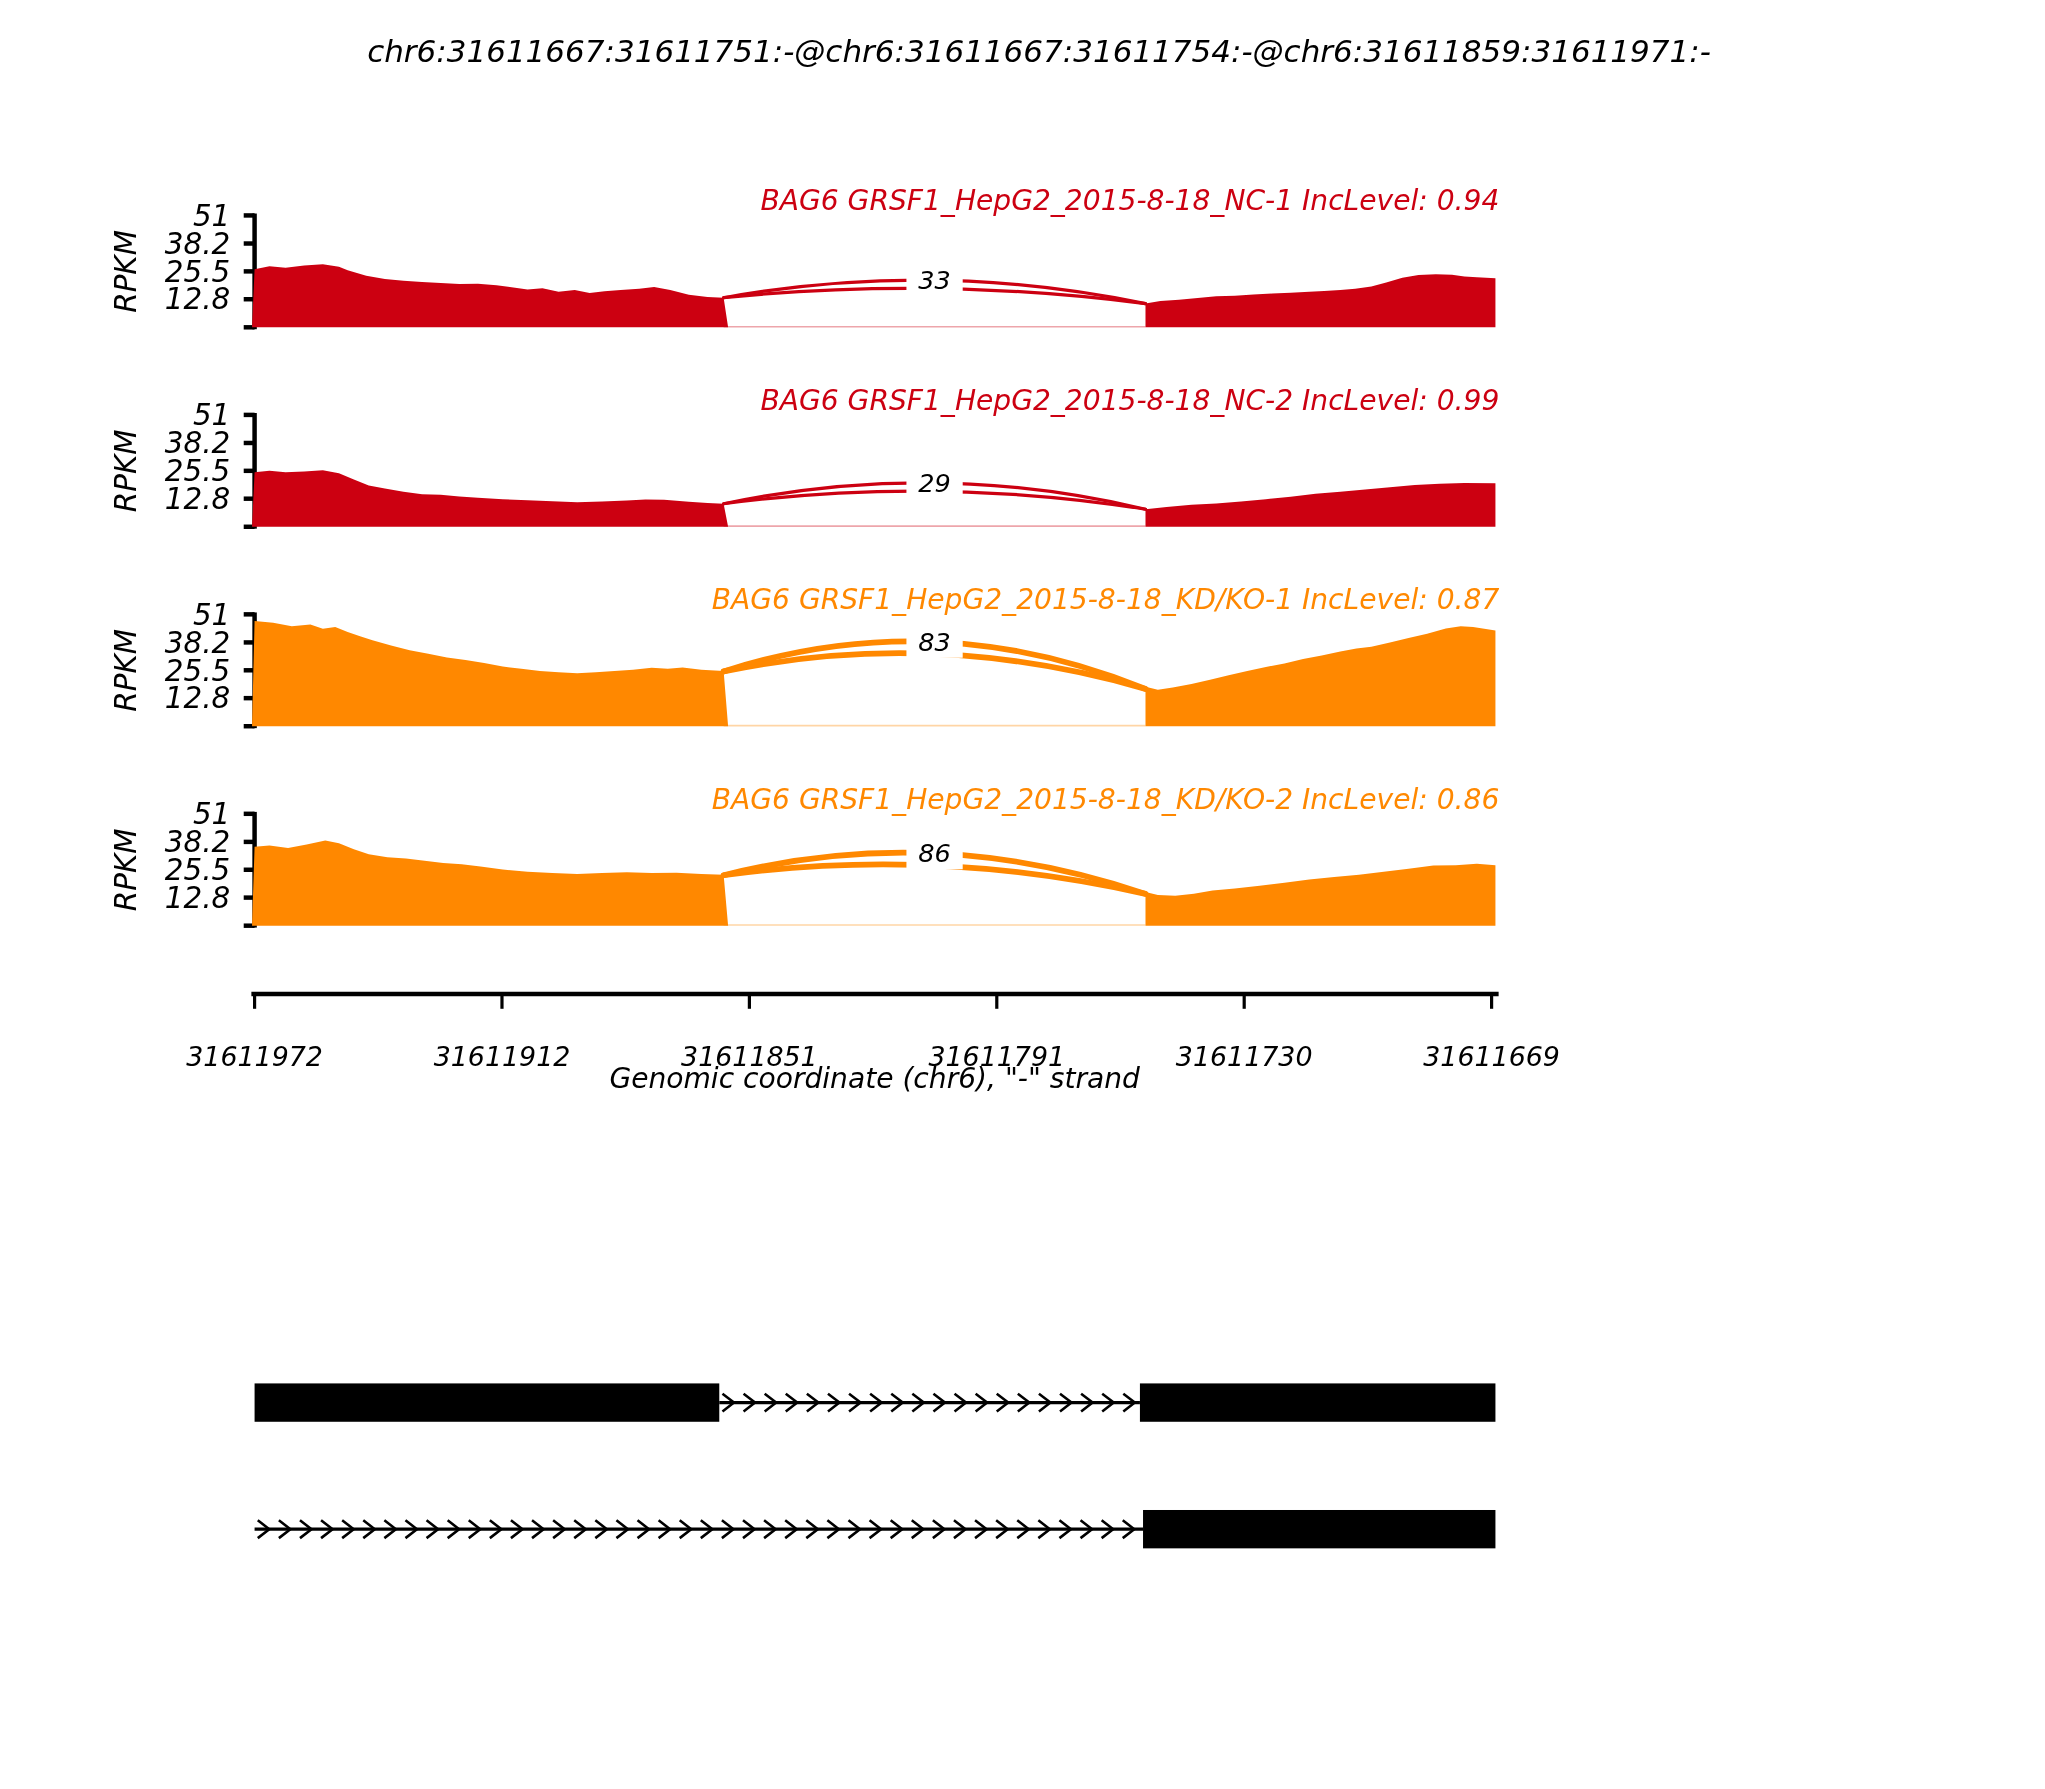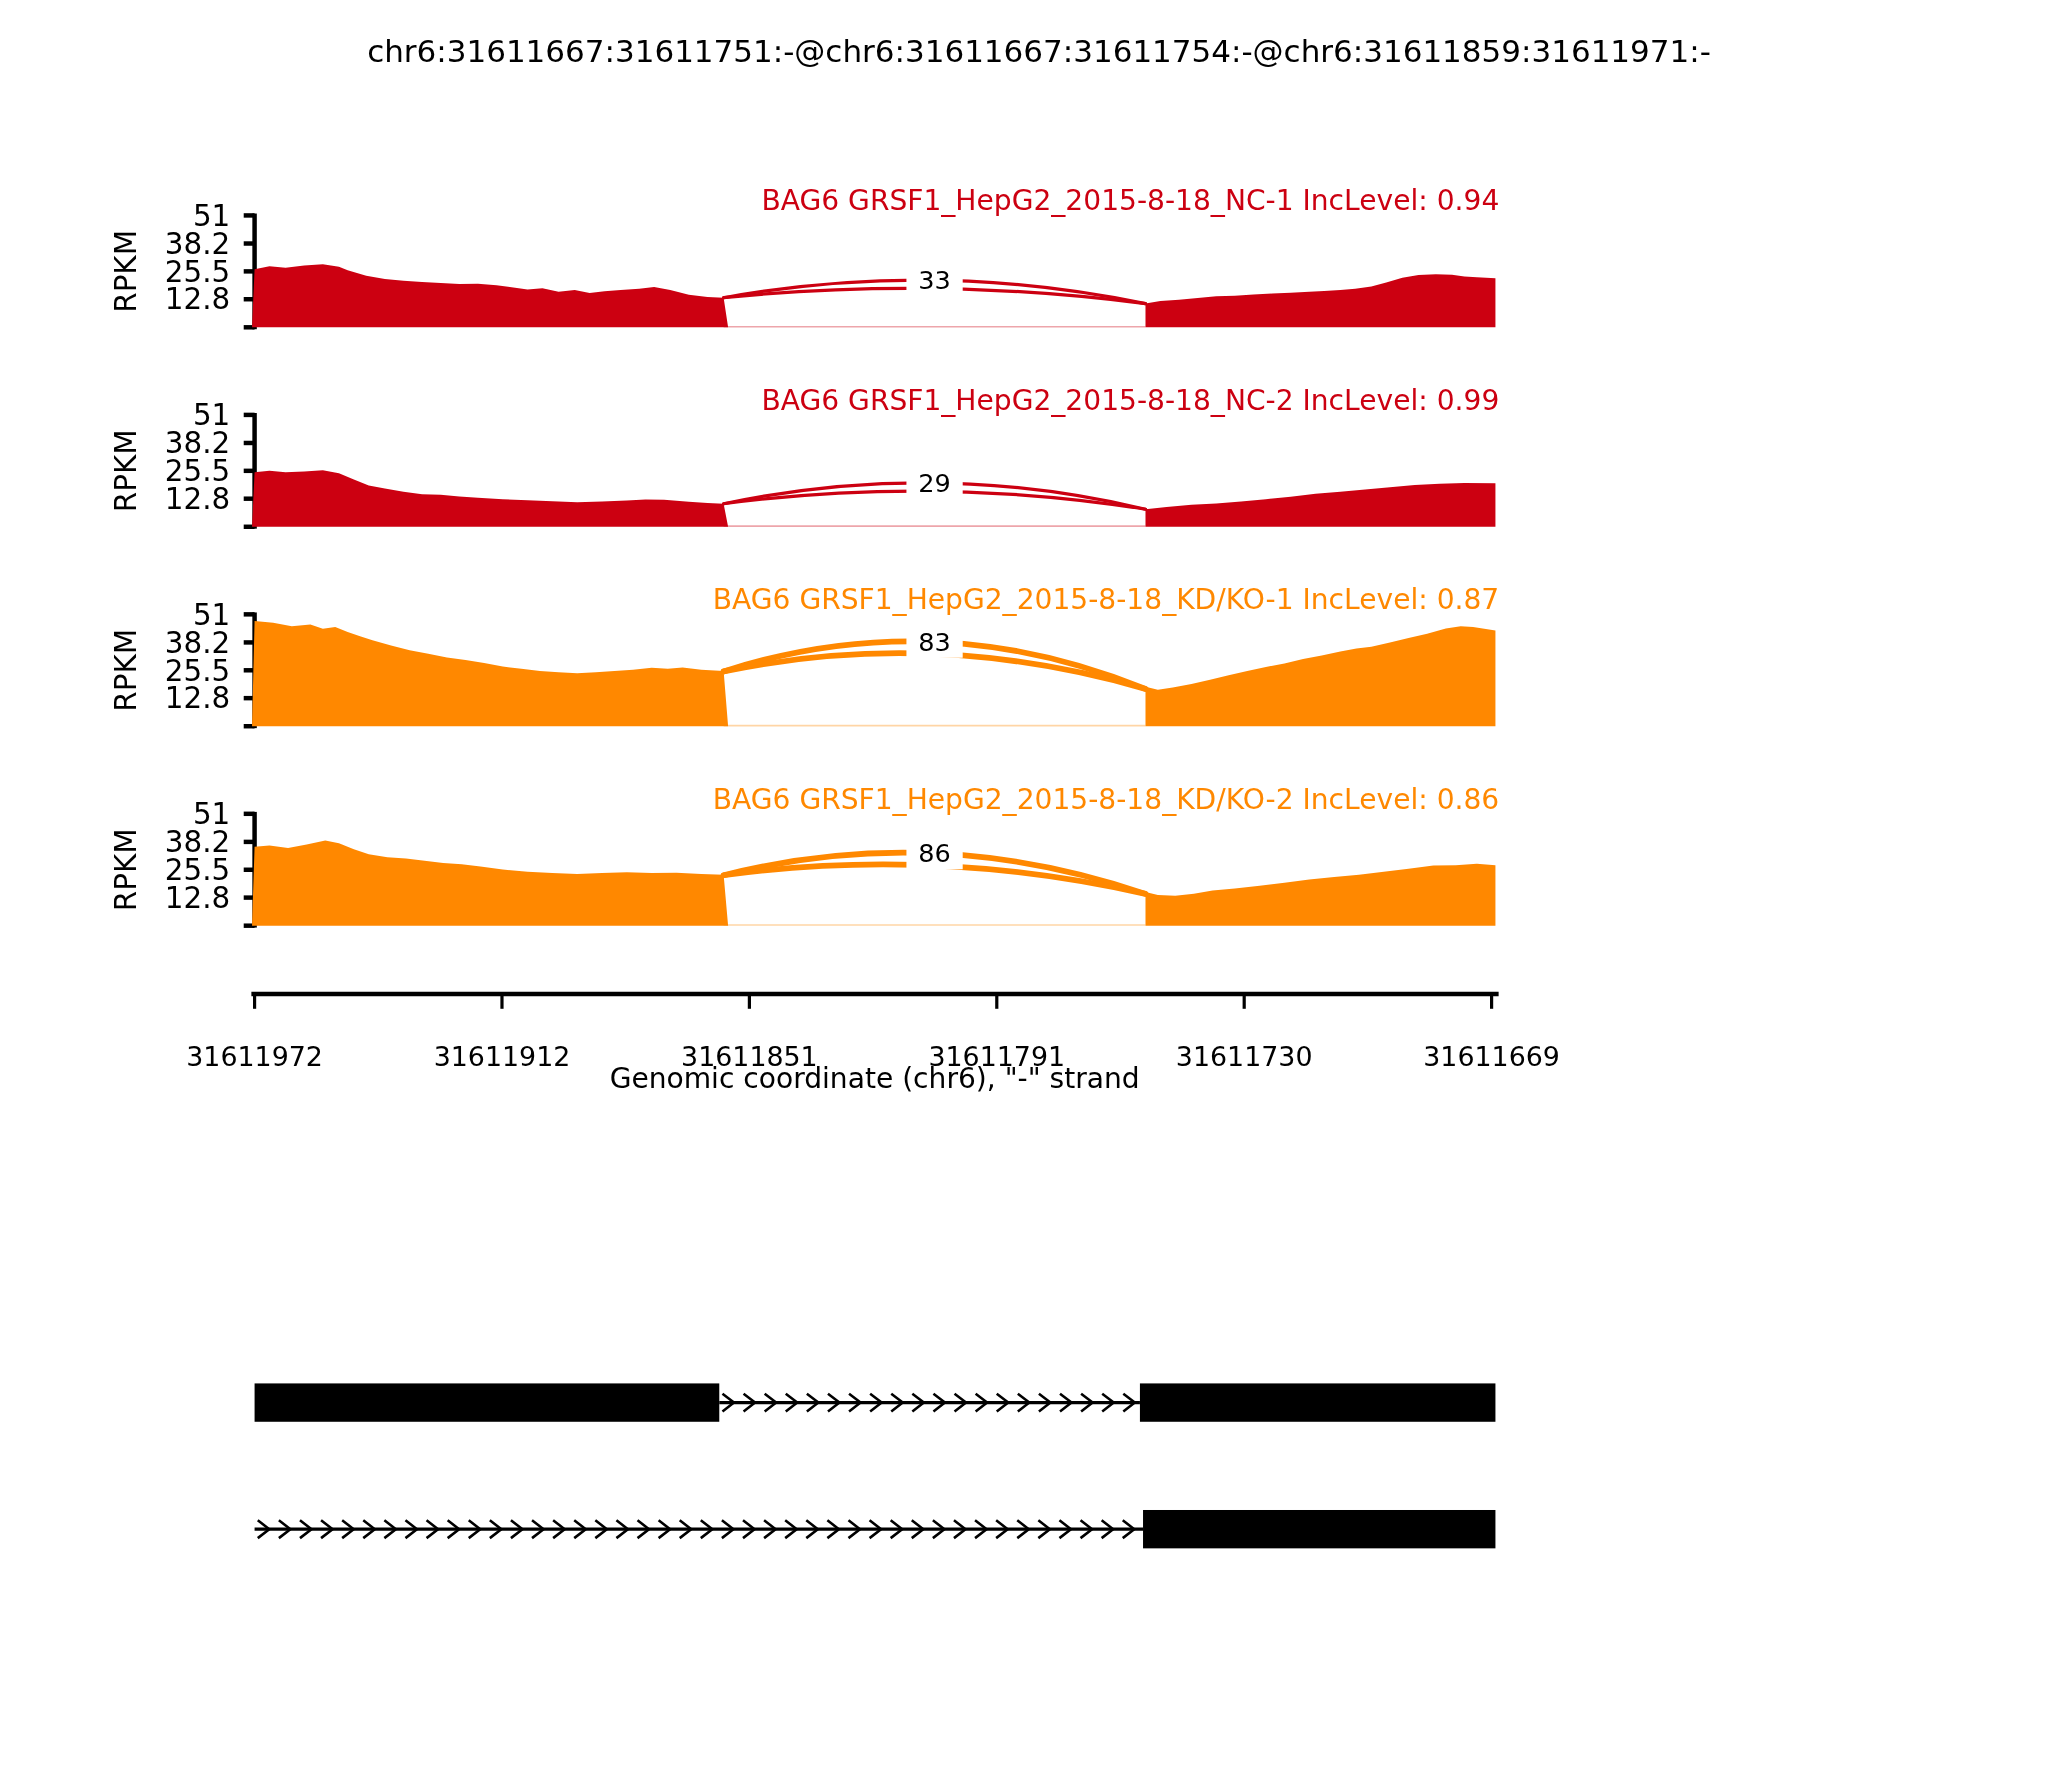--- a/index.html
+++ b/index.html
@@ -1,17 +1,17 @@
 <!DOCTYPE html>
 <html style="font-size:10.2px"><head>
 <meta charset="utf-8">
 <style>
   html,body{margin:0;padding:0;background:#ffffff;}
   .canvas{position:relative;width:2046px;height:1790px;background:#ffffff;overflow:hidden;
-          font-family:"DejaVu Sans", sans-serif;}
+          font-family:"DejaVu Sans", sans-serif;font-style:italic;}
   #plot-title{position:absolute;left:16px;top:33px;width:2046px;text-align:center;
               font-size:31px;color:#000;white-space:nowrap;}
   svg{position:absolute;left:0;top:0;}
   text{font-family:"DejaVu Sans", sans-serif;}
 </style>
 </head>
 <body>
 
 <div class="canvas">
   <div id="plot-title">chr6:31611667:31611751:-@chr6:31611667:31611754:-@chr6:31611859:31611971:-</div>

